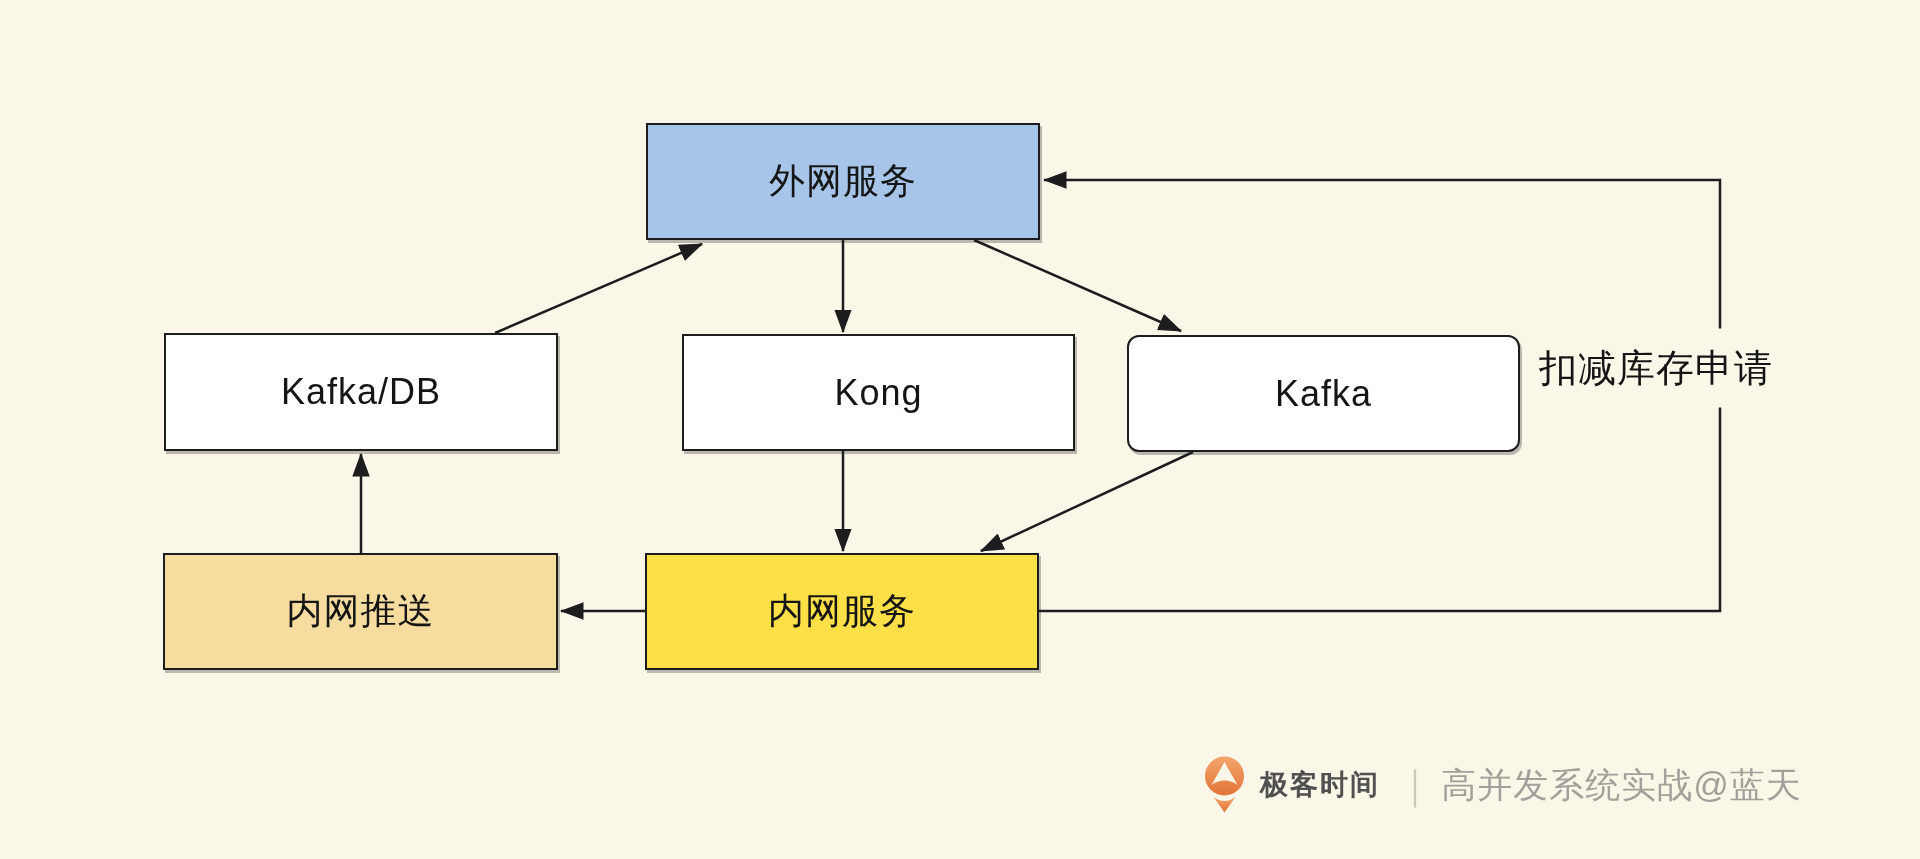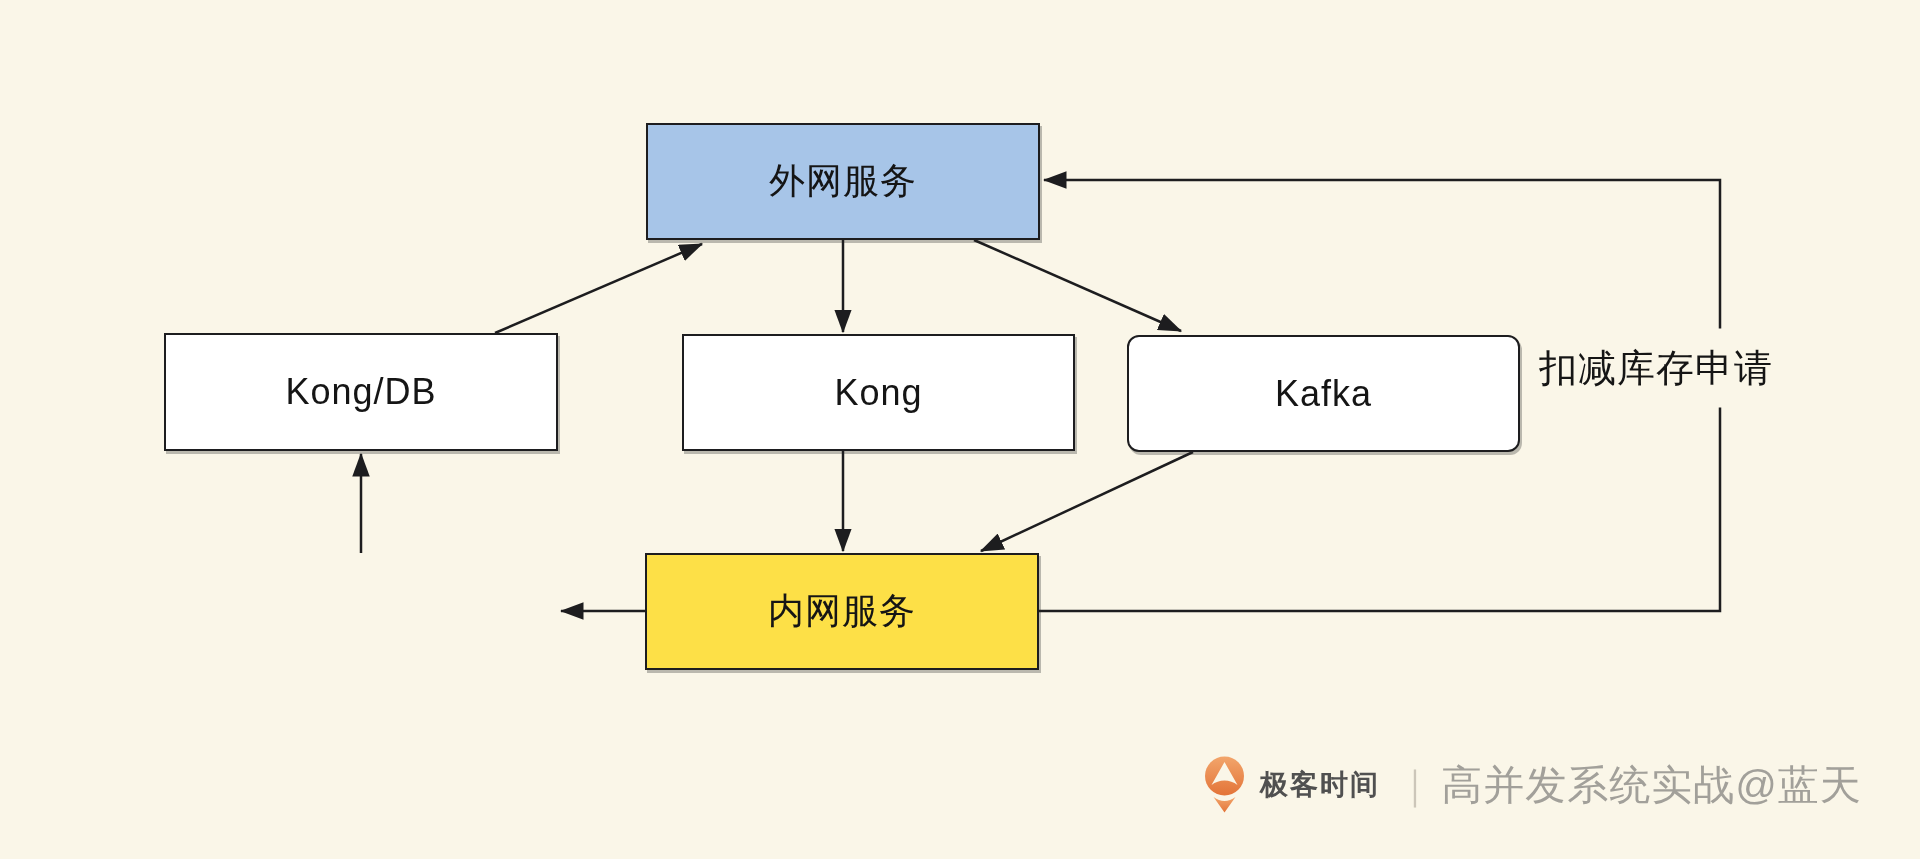--- a/index.html
+++ b/index.html
@@ -64,21 +64,21 @@
     color: #505050;
     letter-spacing: 2px;
     white-space: nowrap;
   }
   .wm-divider {
     margin: 0 8px 0 16px;
     font-size: 38px;
     color: #CCC6B9;
   }
   .wm-credit {
-    font-size: 41px;
+    font-size: 35px;
     color: #A2A09A;
     letter-spacing: 1px;
     white-space: nowrap;
   }
 </style>
 </head>
 <body>
 
 <div class="canvas">
 
@@ -95,27 +95,30 @@
       <polyline points="1193,452 981,551" class="edge-line" marker-end="url(#arrowhead)"></polyline>
       <polyline points="645,611 561,611" class="edge-line" marker-end="url(#arrowhead)"></polyline>
       <polyline points="361,553 361,454" class="edge-line" marker-end="url(#arrowhead)"></polyline>
       <polyline points="1039,611 1720,611 1720,180 1044,180" class="edge-line" marker-end="url(#arrowhead)"></polyline>
     </svg>
 
   <div class="node" style="left: 646px; top: 123px; width: 394px; height: 117px; background: rgb(167, 197, 232);">
     <span class="node-label">外网服务</span>
   </div>
   <div class="node" style="left: 164px; top: 333px; width: 394px; height: 118px; background: rgb(255, 255, 255);">
-    <span class="node-label">Kong/DB</span>
+    <span class="node-label">Kafka/DB</span>
   </div>
   <div class="node" style="left: 646px; top: 334px; width: 393px; height: 117px; background: rgb(255, 255, 255); margin-left: 36px;">
     <span class="node-label">Kong</span>
   </div>
   <div class="node" style="left: 1127px; top: 335px; width: 393px; height: 117px; background: rgb(255, 255, 255); border-radius: 12px;">
     <span class="node-label">Kafka</span>
+  </div>
+  <div class="node" style="left: 163px; top: 553px; width: 395px; height: 117px; background: rgb(246, 221, 159);">
+    <span class="node-label">内网推送</span>
   </div>
   <div class="node" style="left: 645px; top: 553px; width: 394px; height: 117px; background: #fde047;">
     <span class="node-label">内网服务</span>
   </div>
 
   <div class="edge-label" id="edge-label" style="left: 1656px; top: 368px;">扣减库存申请</div>
 
   <div class="watermark">
     <svg class="wm-logo" width="43" height="58" viewBox="0 0 43 58" xmlns="http://www.w3.org/2000/svg">
       <defs>

